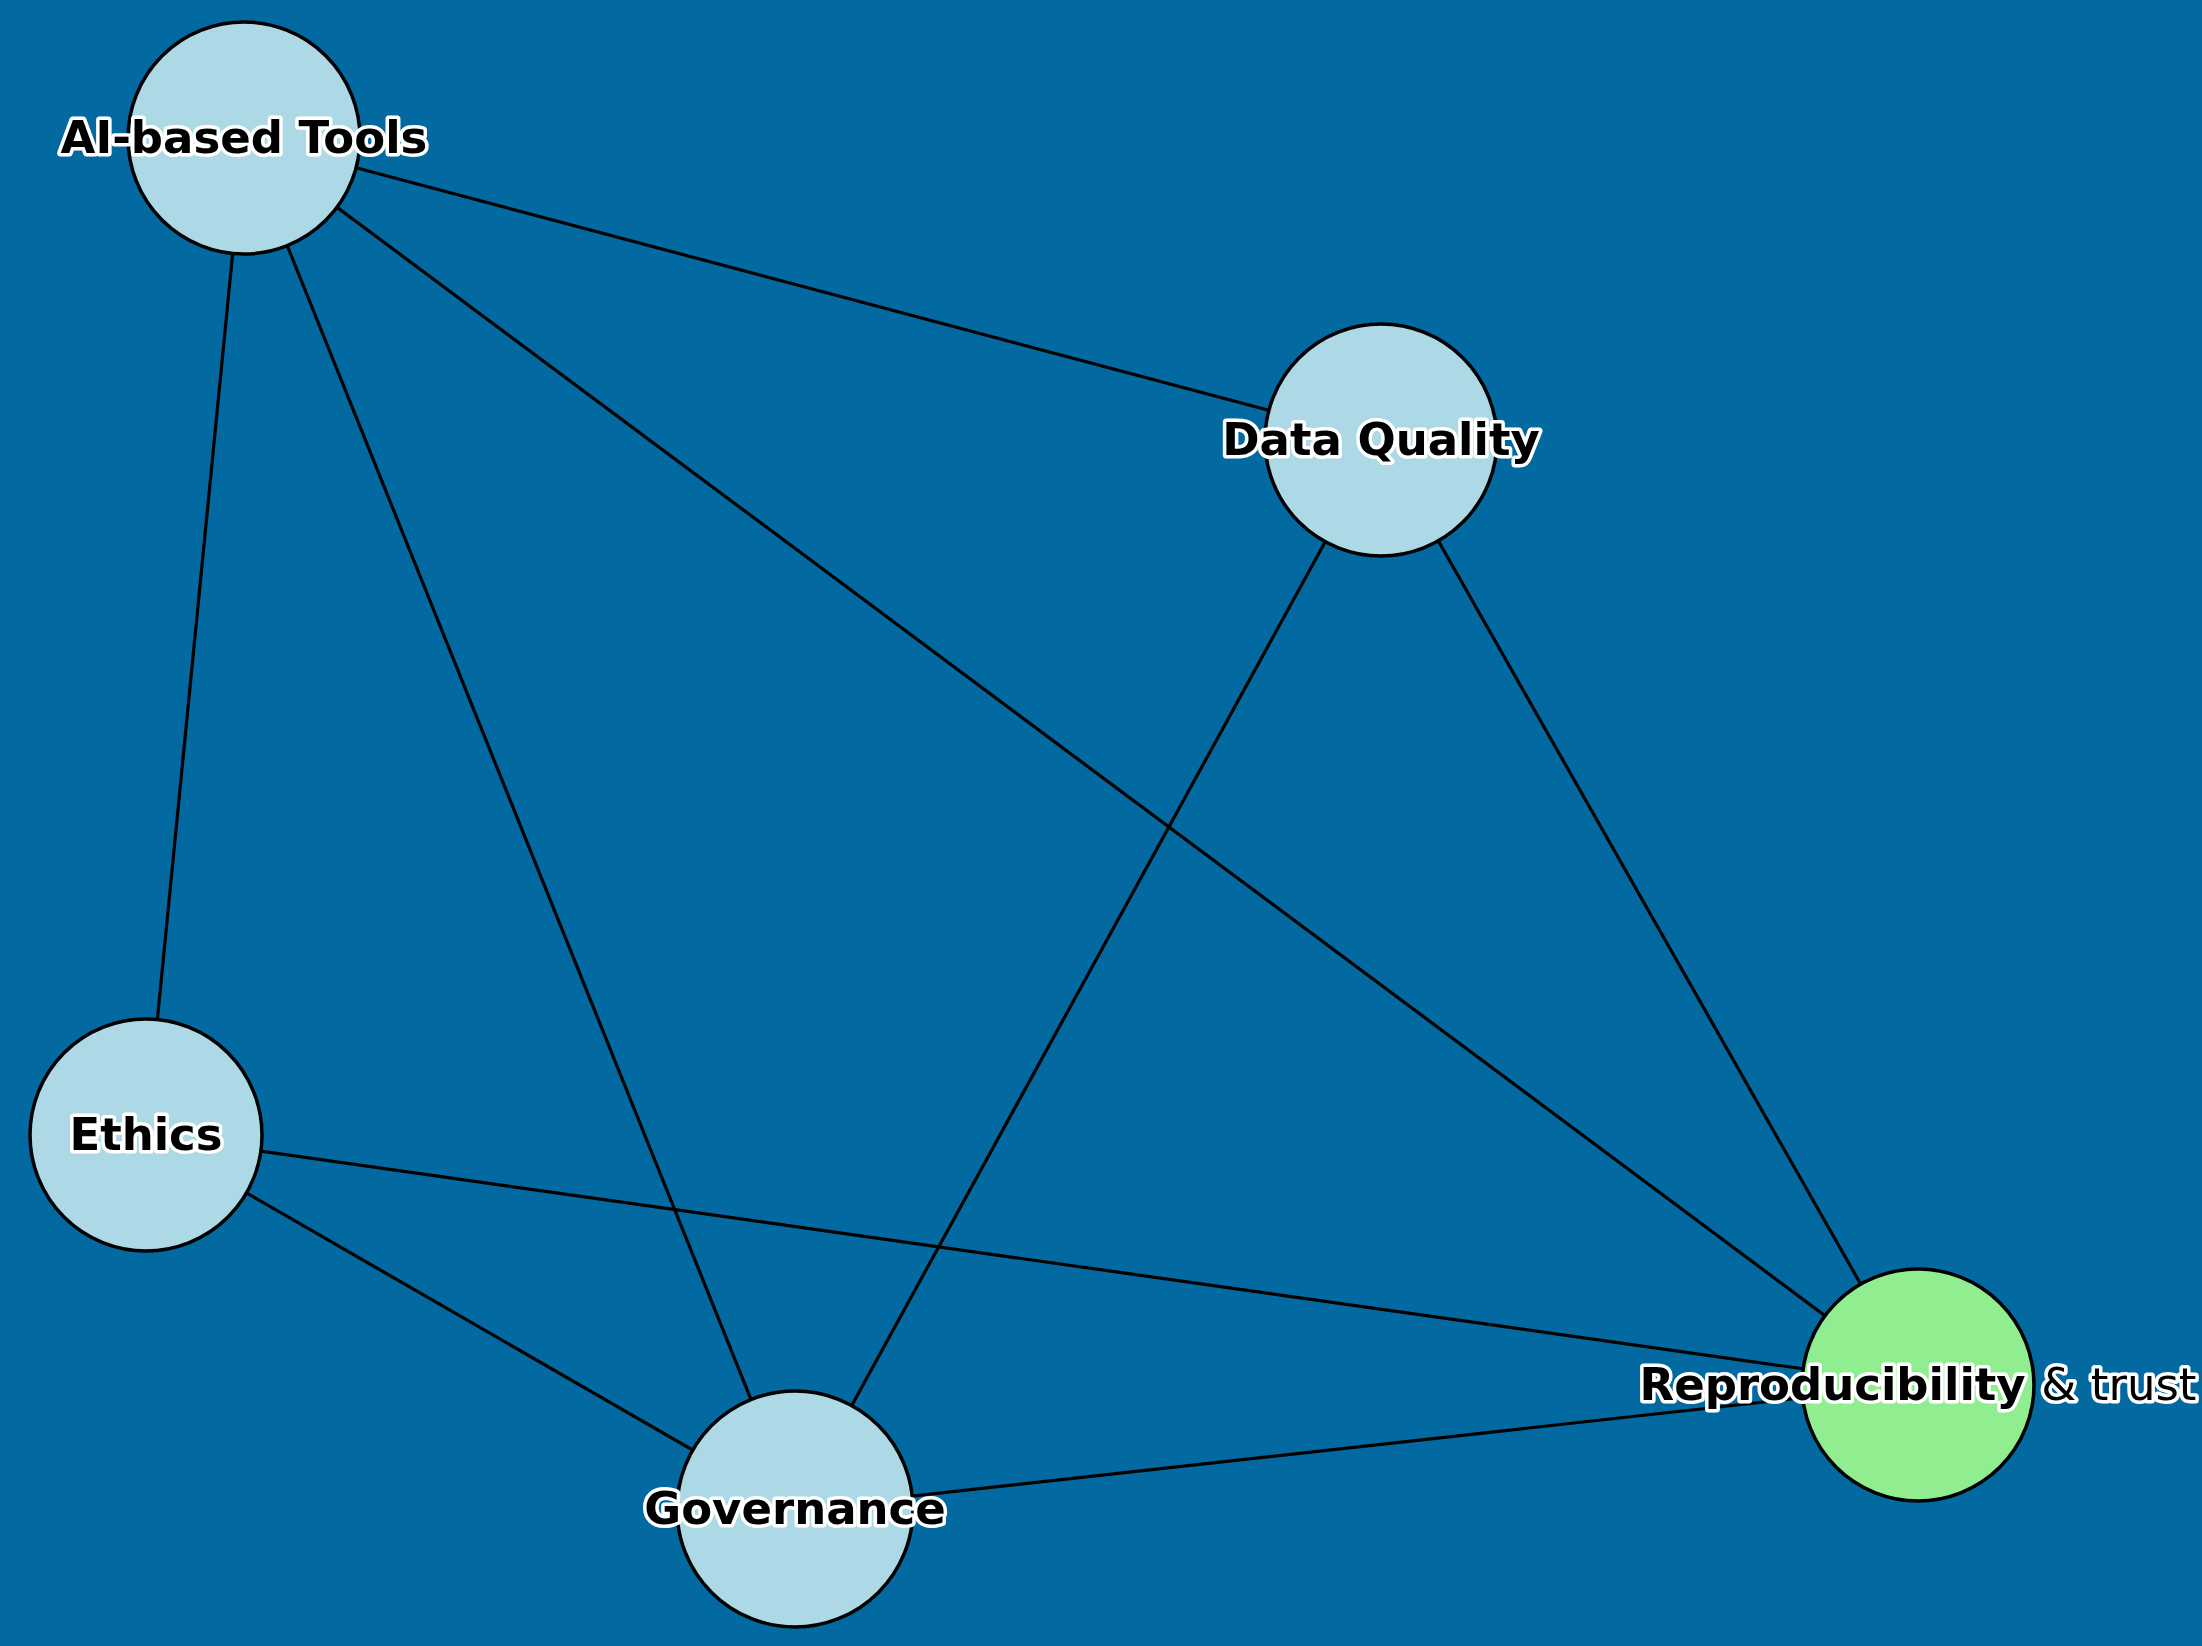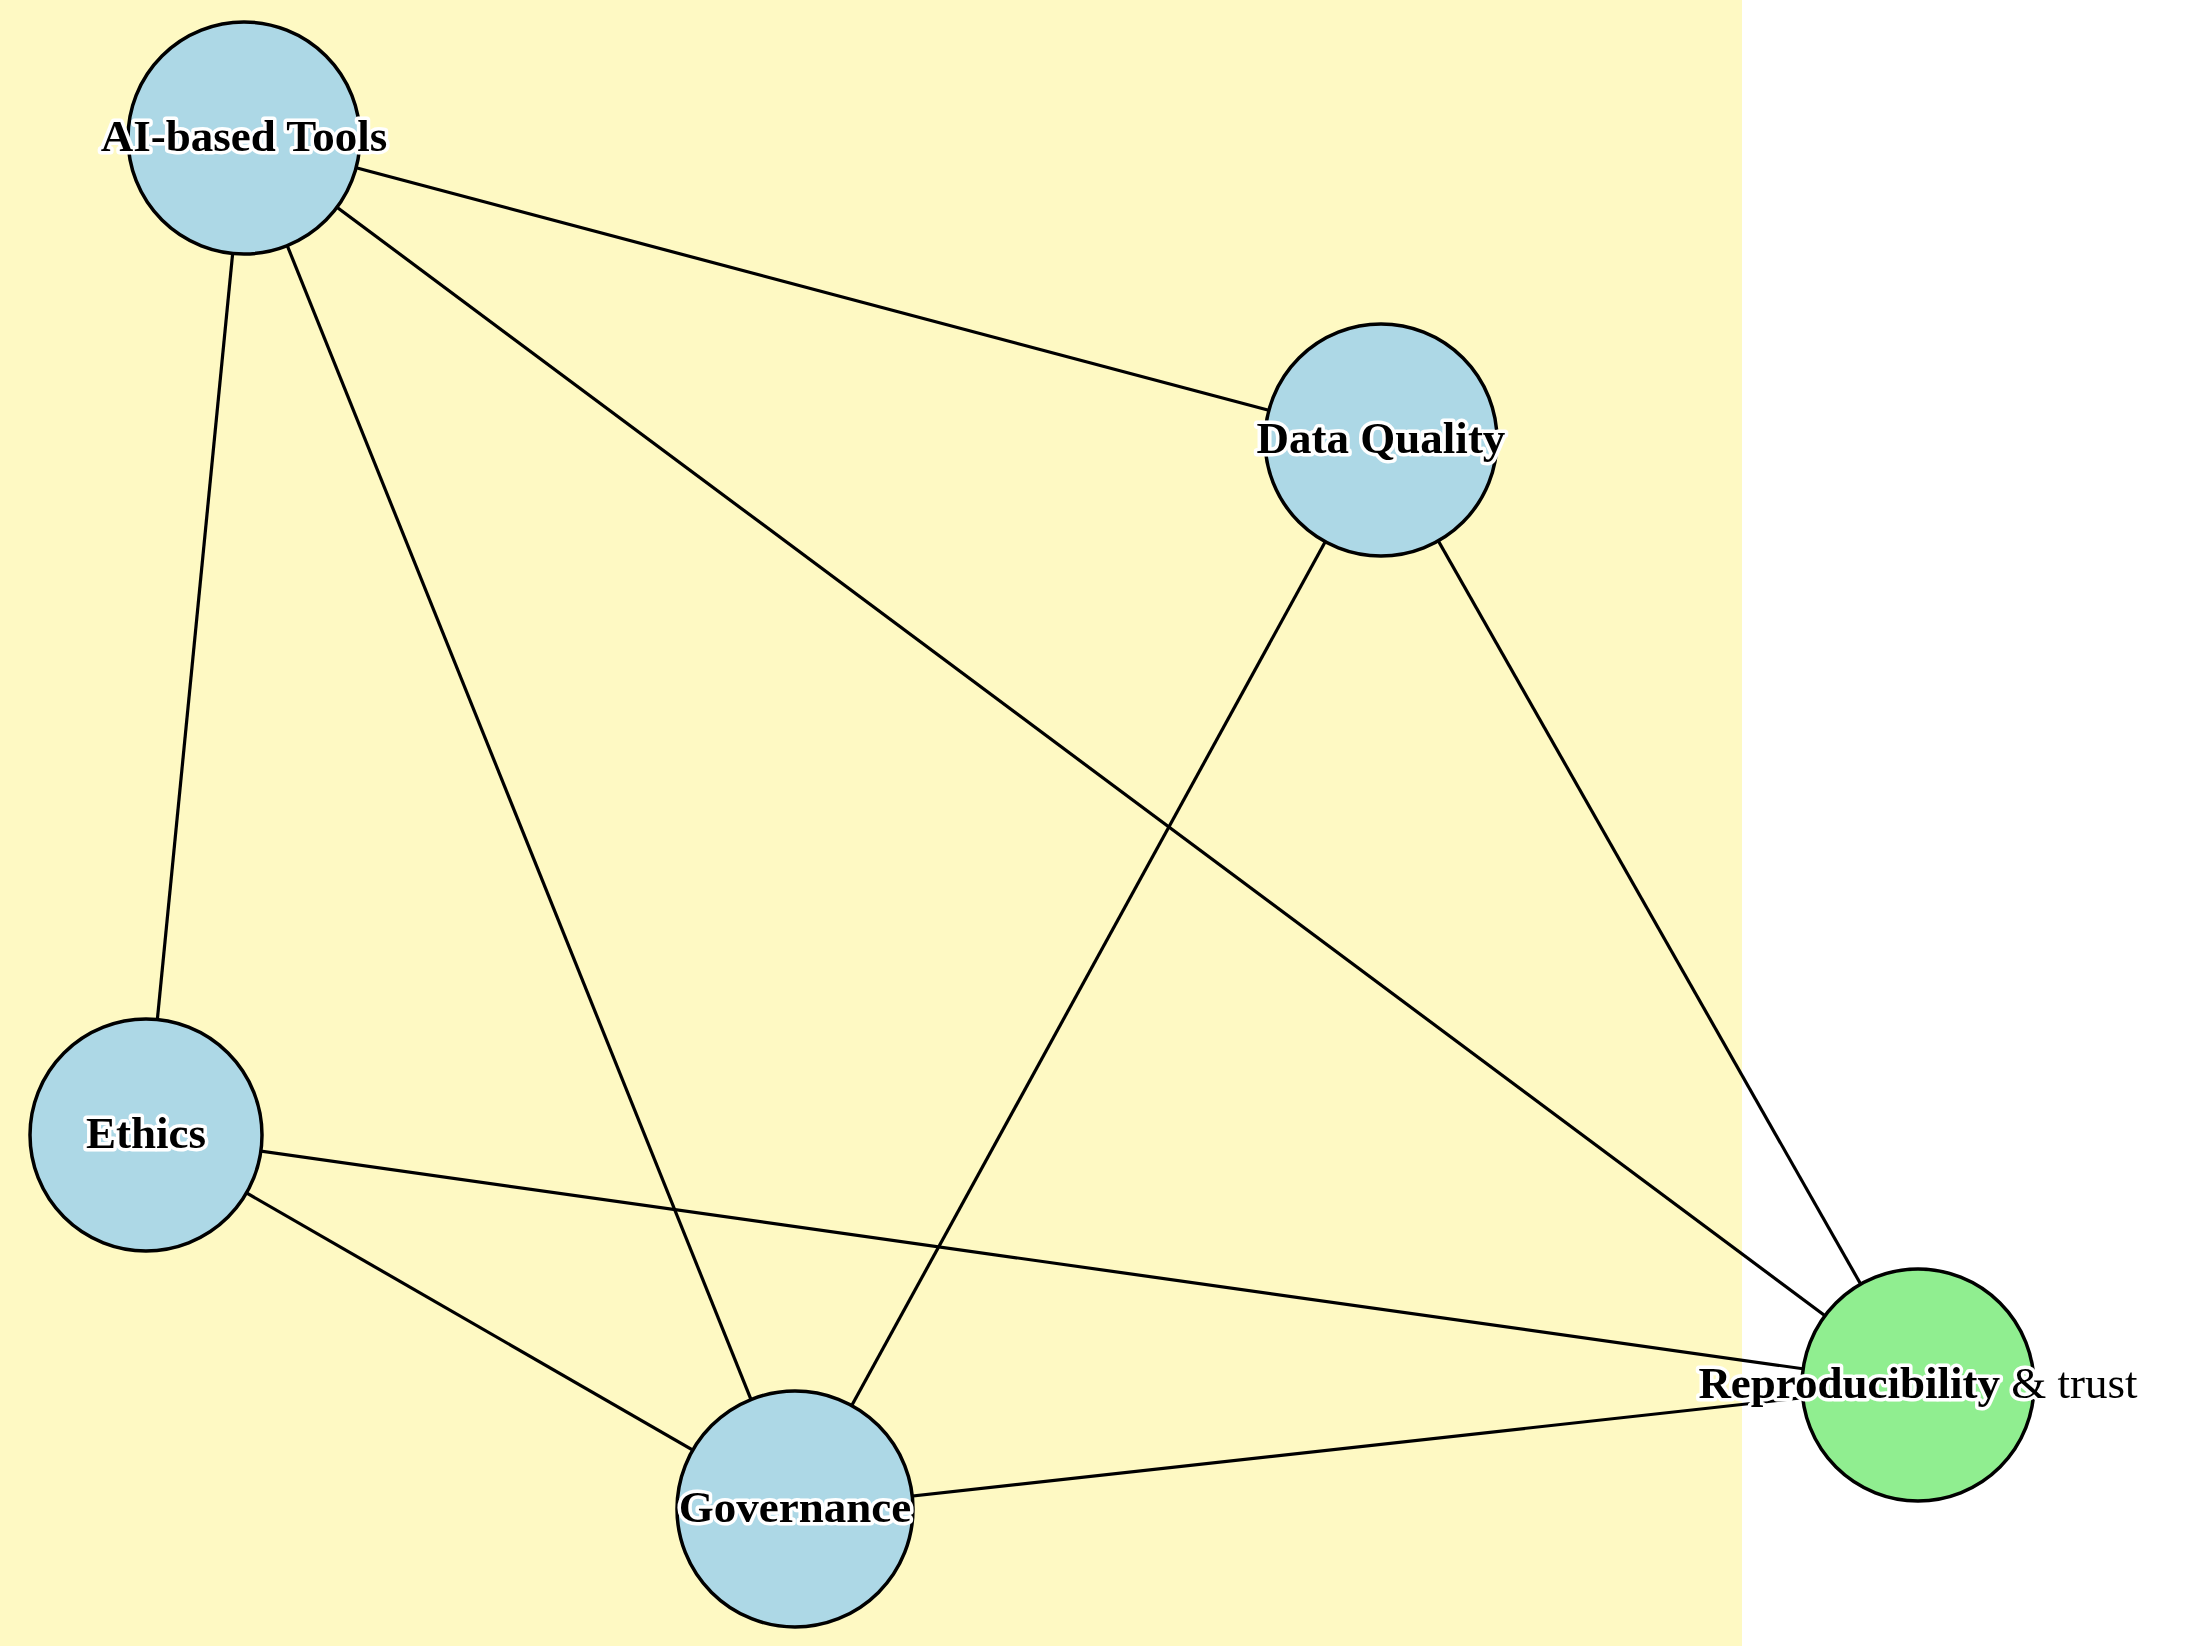--- a/index.html
+++ b/index.html
@@ -6,24 +6,23 @@
     margin: 0;
     padding: 0;
     background: #ffffff;
     width: 2202px;
     height: 1646px;
     overflow: hidden;
     font-family: "DejaVu Sans", "Liberation Sans", sans-serif;
   }
   #stage {
     position: relative;
-    width: 1742px;
+    width: 2202px;
     height: 1646px;
-    background: #fef9c3;
-    font-family: Liberation Serif, serif;
+    background: #0369a1;
   }
   svg { display: block; }
   .edge {
     fill: none;
   }
   .node-circle {
     
   }
   .node-label {
     fill: #000000;

